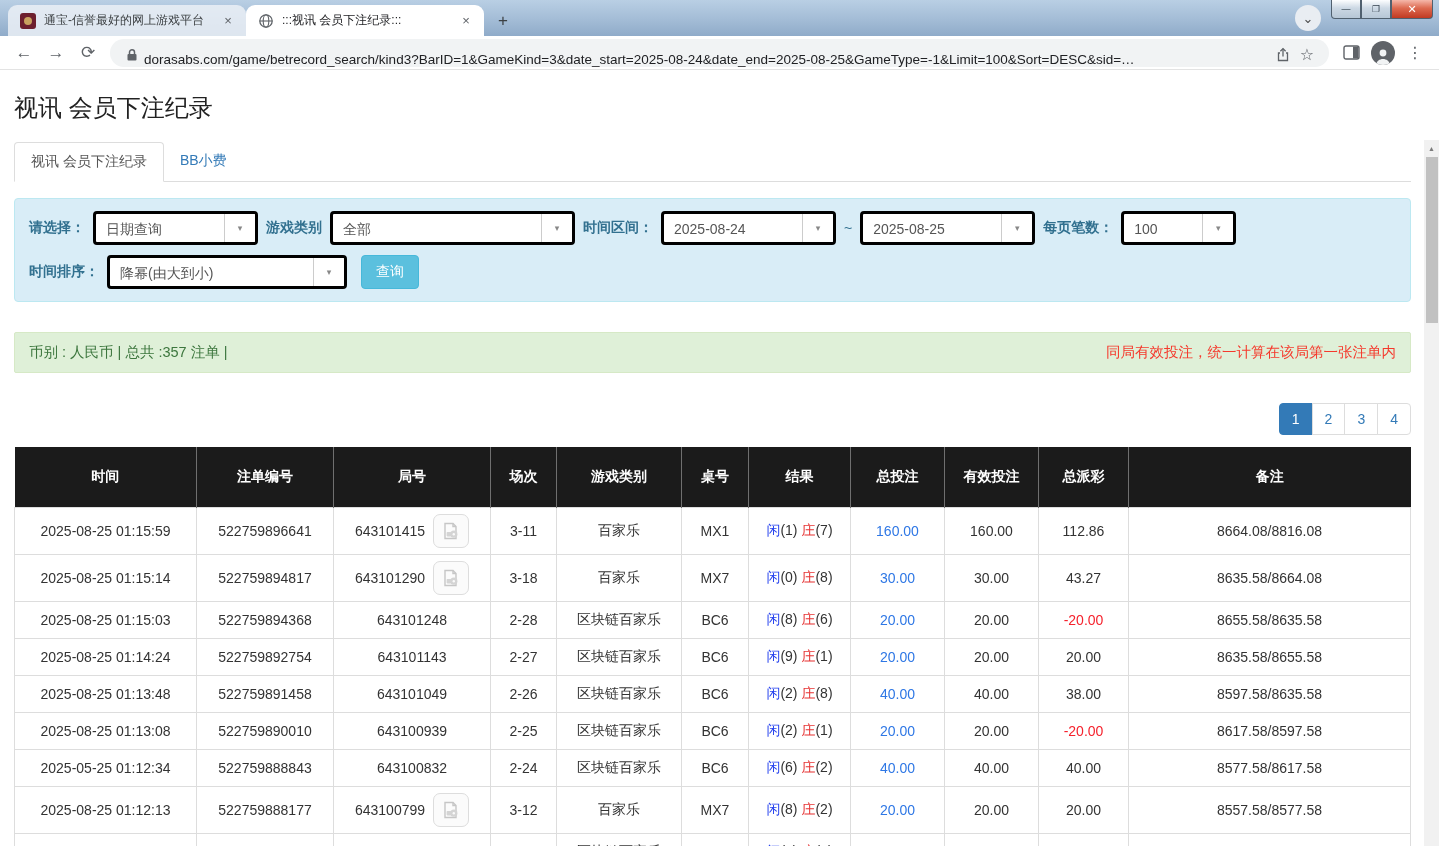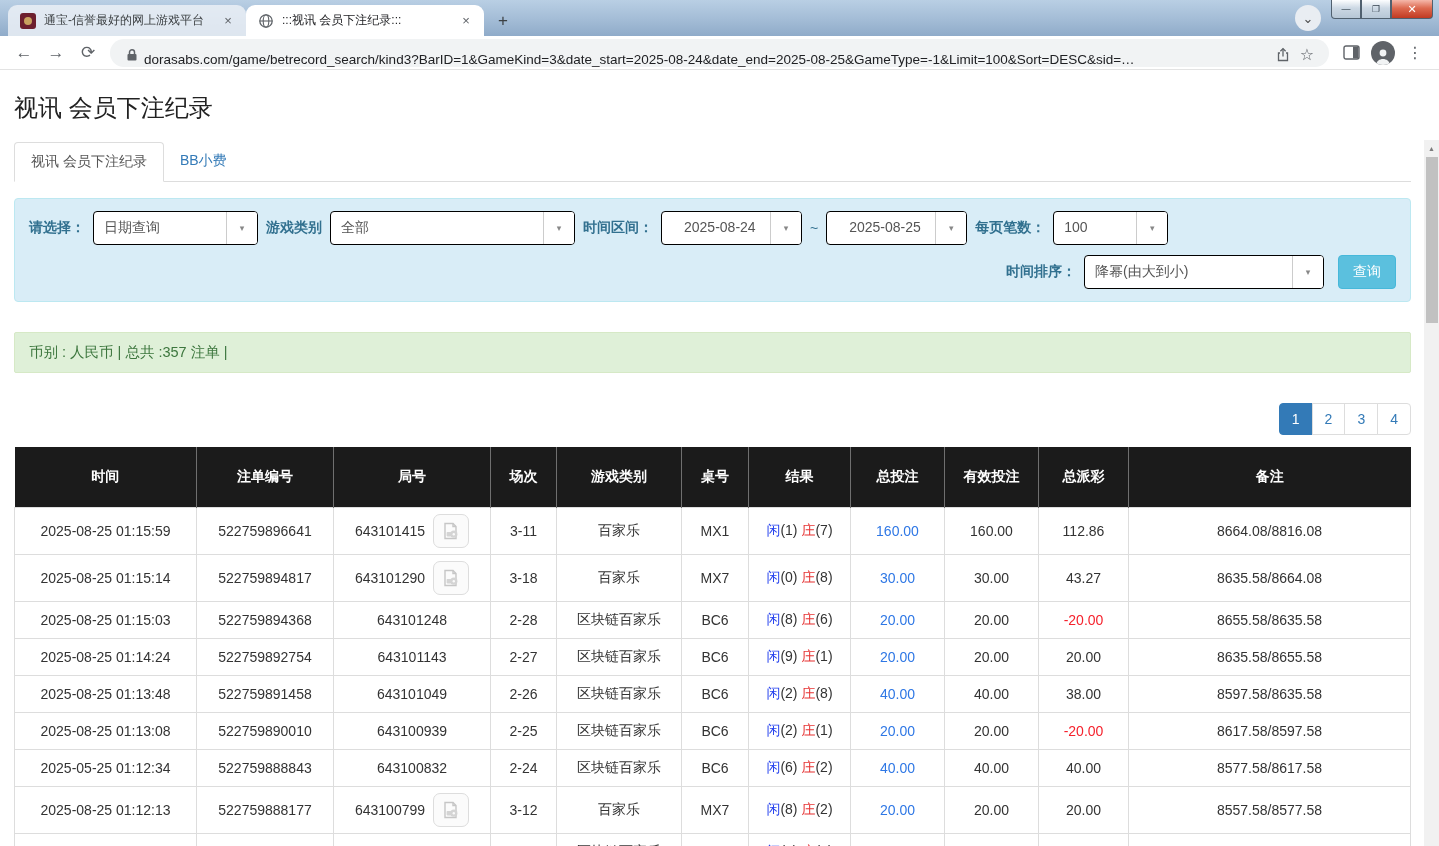--- a/index.html
+++ b/index.html
@@ -36,26 +36,26 @@
   .content { padding:0 14px; width:1425px; }
   h1.page-title { font-size:24px; font-weight:normal; color:#222; margin:22px 0 18px; }
 
   .nav-tabs { display:flex; border-bottom:1px solid #ddd; }
   .nav-tab { padding:10px 16px; font-size:14px; margin-bottom:-1px; }
   .nav-tab.active { border:1px solid #ddd; border-bottom:1px solid #fff; border-radius:4px 4px 0 0; background:#fff; color:#555; }
   .nav-tab.link { color:#337ab7; cursor:pointer; }
 
   .filter-panel { margin-top:16px; background:#d9edf7; border:1px solid #bce8f1; border-radius:4px; padding:12px 14px; }
   .filter-row { display:flex; align-items:center; gap:8px; }
-  .filter-row + .filter-row { margin-top:10px;justify-content:flex-end; }
+  .filter-row + .filter-row { margin-top:10px; }
   .f-label { font-size:14px; font-weight:bold; color:#31708f; white-space:nowrap; }
-  .combo { display:flex; height:34px; background:#fff; border:1px solid #000000; border-radius:4px; overflow:hidden; }
+  .combo { display:flex; height:34px; background:#fff; border:3px solid #000000; border-radius:4px; overflow:hidden; }
   .combo-text { padding:7px 10px; font-size:14px; color:#555; flex:1; white-space:nowrap; }
   .combo-arrow { width:31px; border-left:1px solid #ccc; display:flex; align-items:center; justify-content:center; color:#888; font-size:9px; background:#fff; }
-  .w-select { width:165px; } .w-game { width:245px; } .w-date { width:141px;padding-left:12px; } .w-per { width:115px; } .w-sort { width:240px; }
+  .w-select { width:165px; } .w-game { width:245px; } .w-date { width:175px; } .w-per { width:115px; } .w-sort { width:240px; }
   .tilde { color:#31708f; font-size:14px; }
   .btn-query { height:34px; padding:0 14px; background:#5bc0de; color:#fff; border:1px solid #46b8da; border-radius:4px; font-size:14px; margin-left:6px; cursor:pointer; }
 
   .info-bar { margin-top:30px; background:#dff0d8; border:1px solid #d6e9c6; border-radius:2px; padding:10px 14px; display:flex; justify-content:space-between; align-items:center; }
   .info-left { color:#3c763d; font-size:14.5px; }
   .info-right { color:#f5392c; font-size:14.5px; }
 
   .pagi-wrap { display:flex; justify-content:flex-end; margin:30px 0 12px; }
   .pagi { display:flex; }
   .pagi a { min-width:33px; padding:7px 12px; text-align:center; font-size:14px; color:#337ab7; background:#fff; border:1px solid #ddd; margin-left:-1px; cursor:pointer; }
@@ -191,20 +191,21 @@
         <div class="combo w-sort">
           <span class="combo-text">降幂(由大到小)</span>
           <span class="combo-arrow">▾</span>
         </div>
         <button class="btn-query">查询</button>
       </div>
     </div>
 
     <div class="info-bar">
       <span class="info-left">币别 : 人民币 | 总共 :357 注单 |</span>
+      <span class="info-right">同局有效投注，统一计算在该局第一张注单内</span>
     </div>
 
     <div class="pagi-wrap">
       <div class="pagi" id="pagination">
           <a class="active">1</a>
           <a>2</a>
           <a>3</a>
           <a>4</a>
         </div>
     </div>

